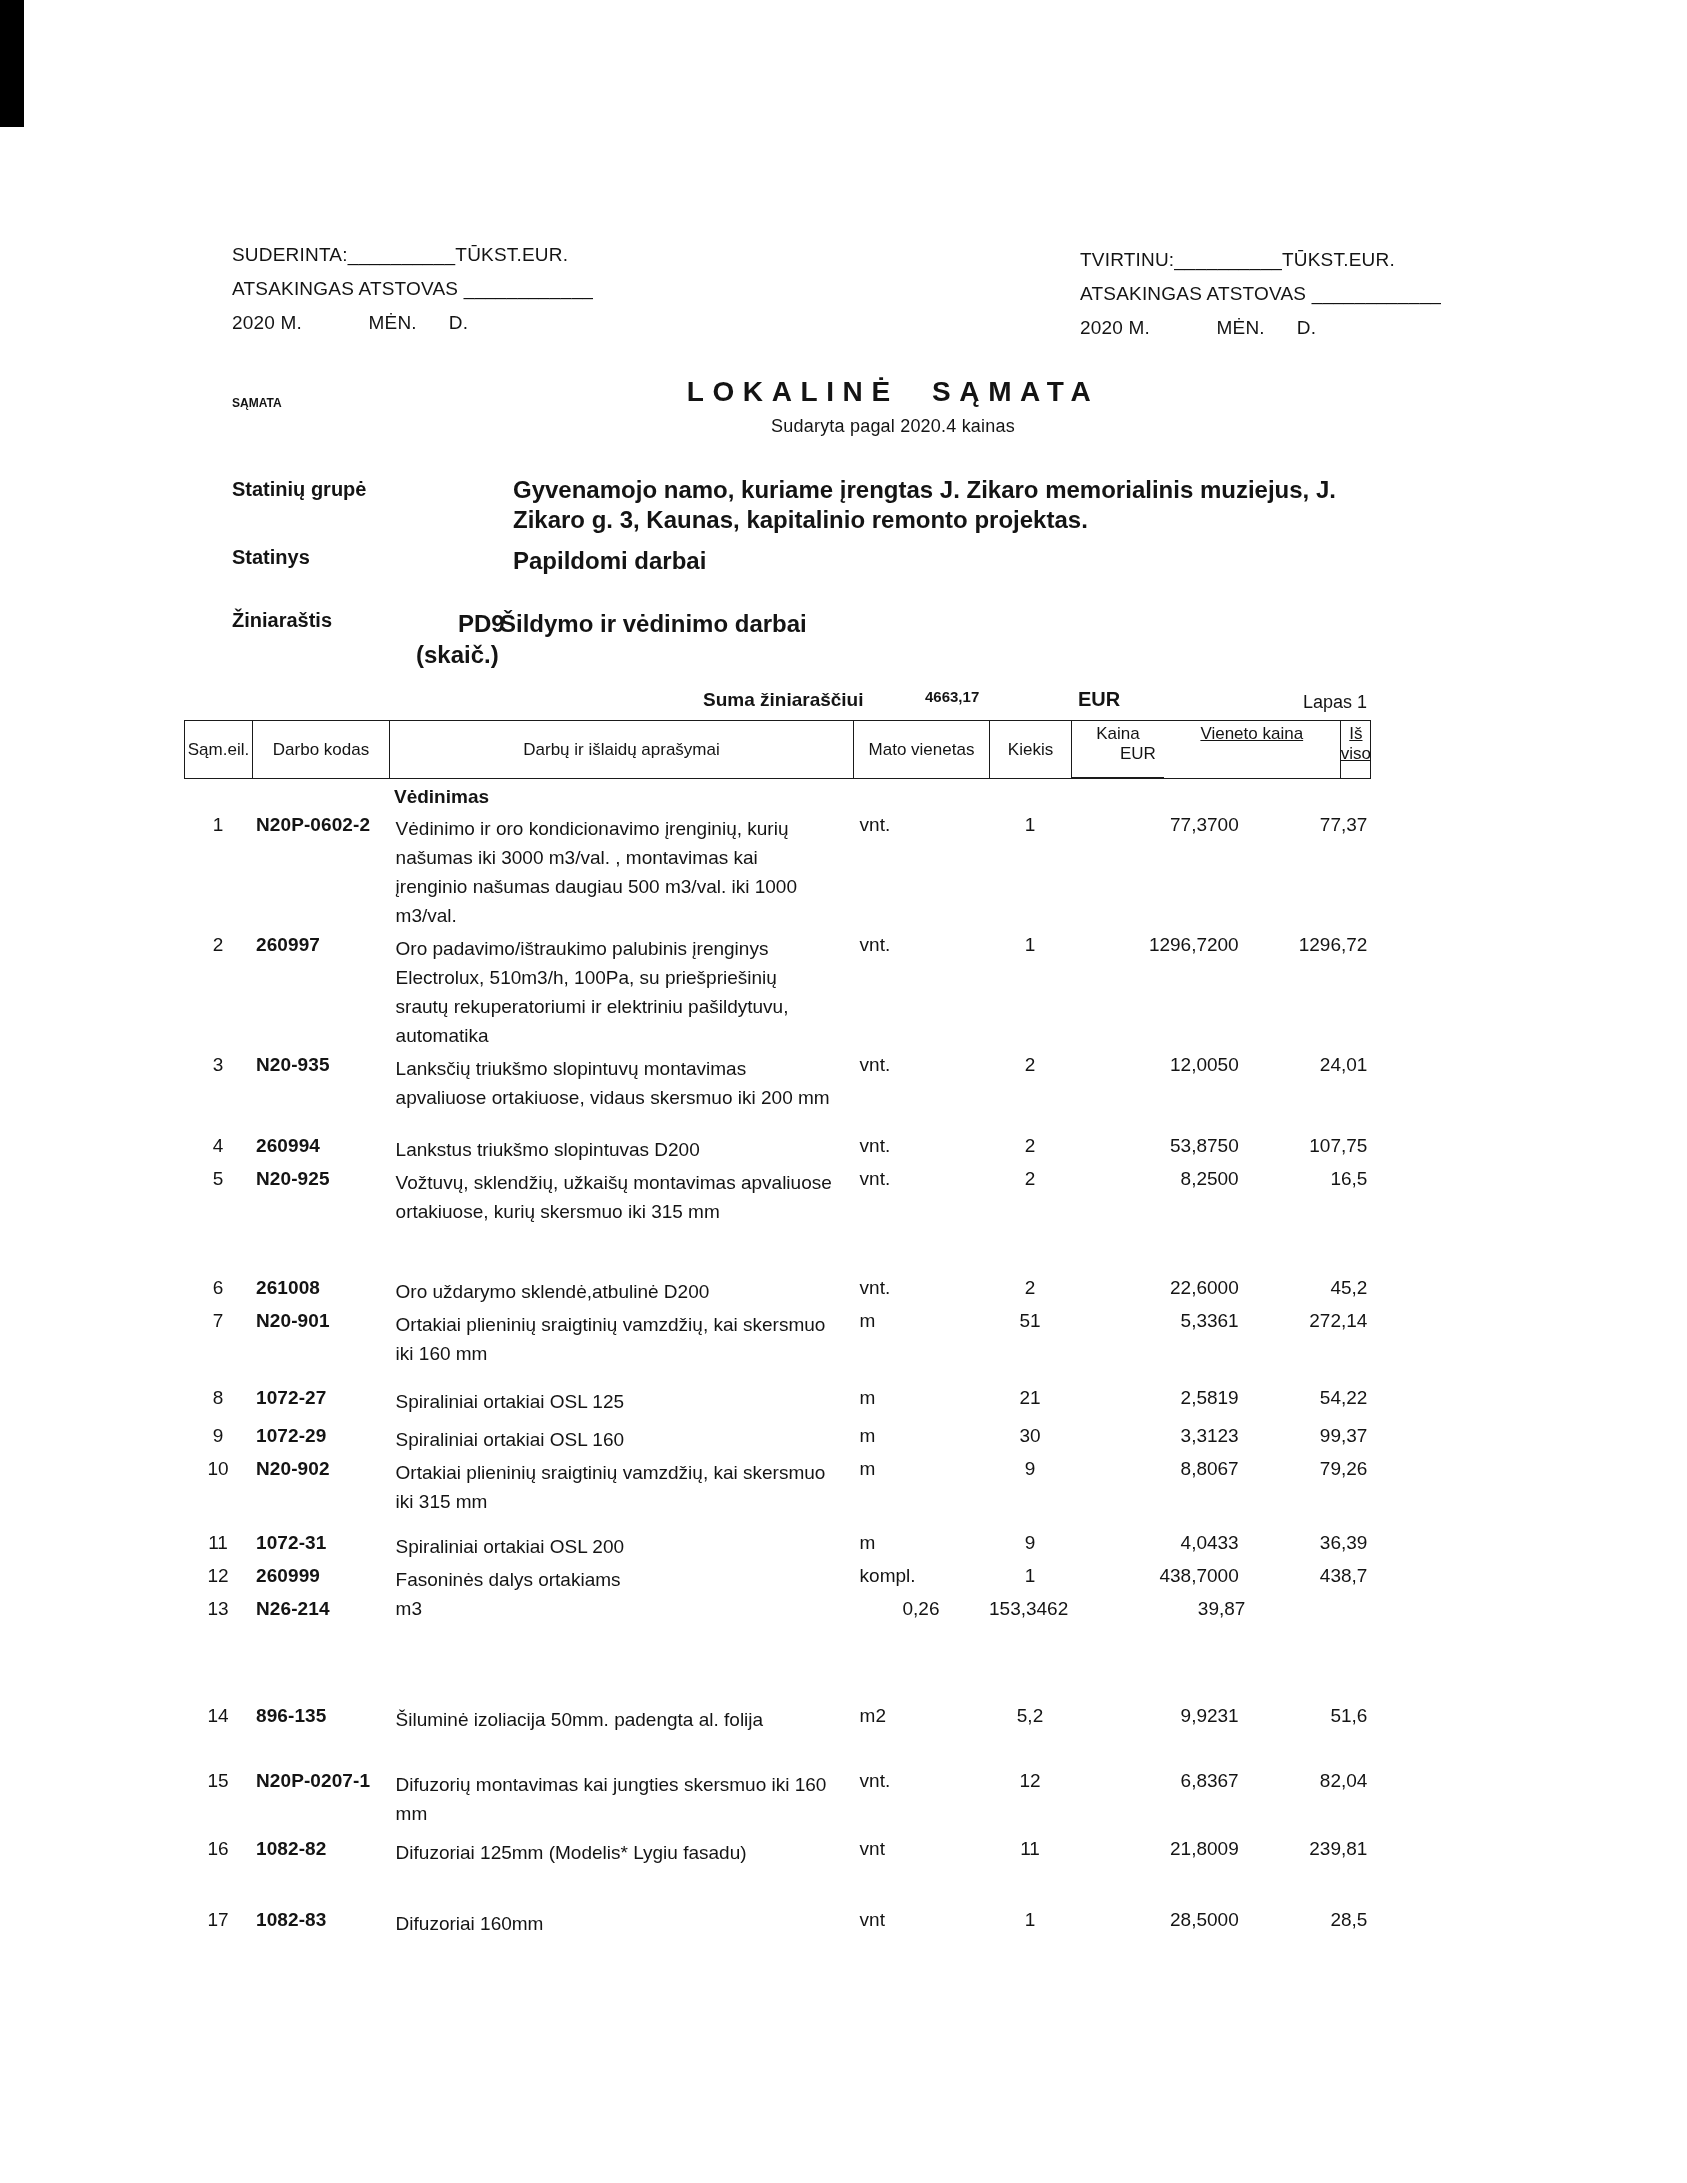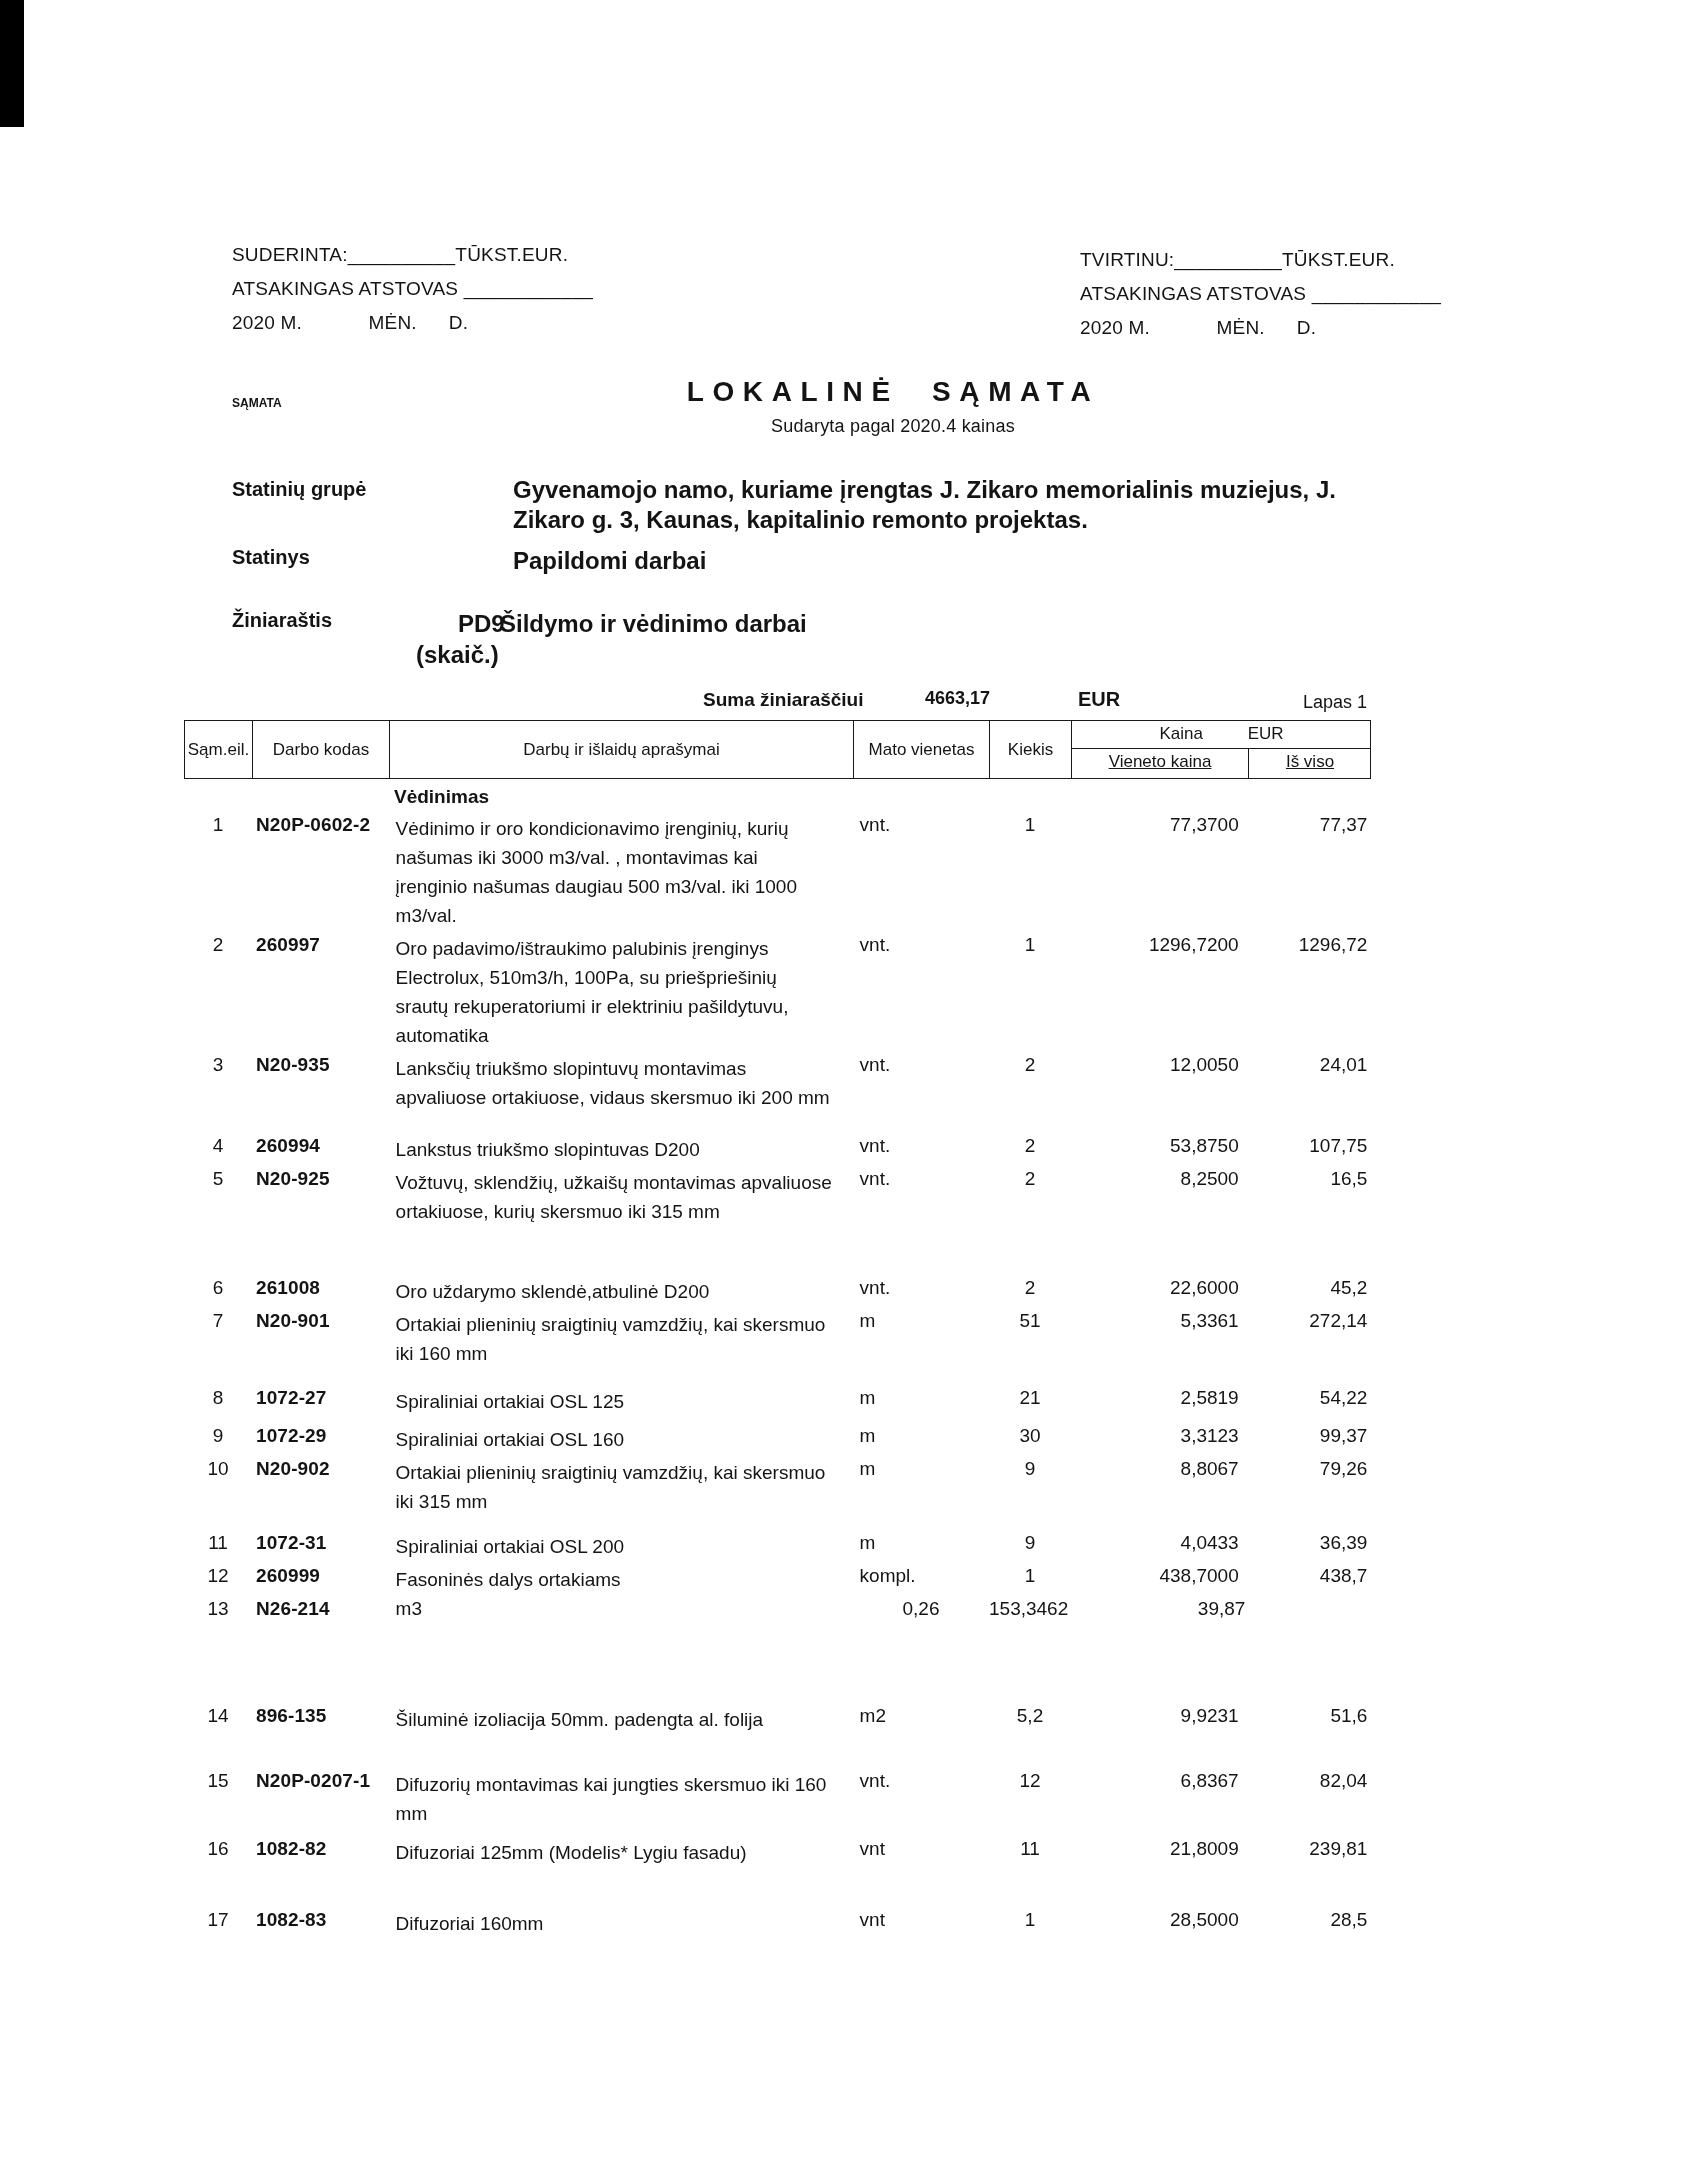--- a/index.html
+++ b/index.html
@@ -30,33 +30,33 @@
   .lbl-statinys { top:546px; }
   .val-statinys { left:513px; top:546px; }
   .lbl-ziniarastis { top:609px; }
   .val-zin-code { left:458px; top:609px; }
   .val-zin-name { left:500px; top:609px; }
   .val-zin-note { left:416px; top:640px; }
 
   
   .summary { position:absolute; top:689px; left:184px; width:1187px; font-size:19px; }
   .summary .s-label { position:absolute; left:519px; top:0; font-weight:bold; }
-  .summary .s-amount { position:absolute; left:741px; top:-1.3px; font-weight:bold; font-size:18px; }
+  .summary .s-amount { position:absolute; left:741px; top:-1.3px; font-weight:bold; font-size:15px; }
   .summary .s-cur { position:absolute; left:894px; top:-1.3px; font-weight:bold; font-size:20px; }
   .summary .s-page { position:absolute; left:1119px; top:2.6px; font-size:18px; }
 
   
   .etable { position:absolute; left:184px; top:720px; width:1187px; }
   .thead { display:grid; grid-template-columns:68px 137px 464px 136px 82px 177px 122px;
            border:1.3px solid #1a1a1a; font-size:17px; }
   .th { border-right:1.3px solid #1a1a1a; display:flex; align-items:center; justify-content:center;
         text-align:center; padding:4px 2.6px; min-height:57px; line-height:20px; }
   .th:last-child { border-right:none; }
   .th-num { flex-direction:row; justify-content:center; }
-  .th-price { grid-column:6 / 8; flex-direction:column; padding:0; align-items:stretch; }
+  .th-price { grid-column:6 / 8; flex-direction:row; padding:0; align-items:stretch; }
   .price-top { border-bottom:1.3px solid #1a1a1a; text-align:center; padding:3.3px 0; }
   .price-top span { display:inline-block; }
   .price-top .gap { margin-left:40px; }
   .price-sub { display:flex; flex:1;text-decoration:underline; }
   .price-sub .sub-l { width:177px; border-right:1.3px solid #1a1a1a; text-align:center; padding:3.3px 0; }
   .price-sub .sub-r { flex:1; text-align:center; padding:3.3px 0; }
 
   .section-row { padding:6.6px 0 2.6px 210px; font-size:19px; font-weight:bold; }
 
   .trow { display:grid; grid-template-columns:68px 137px 464px 136px 82px 177px 122px;

